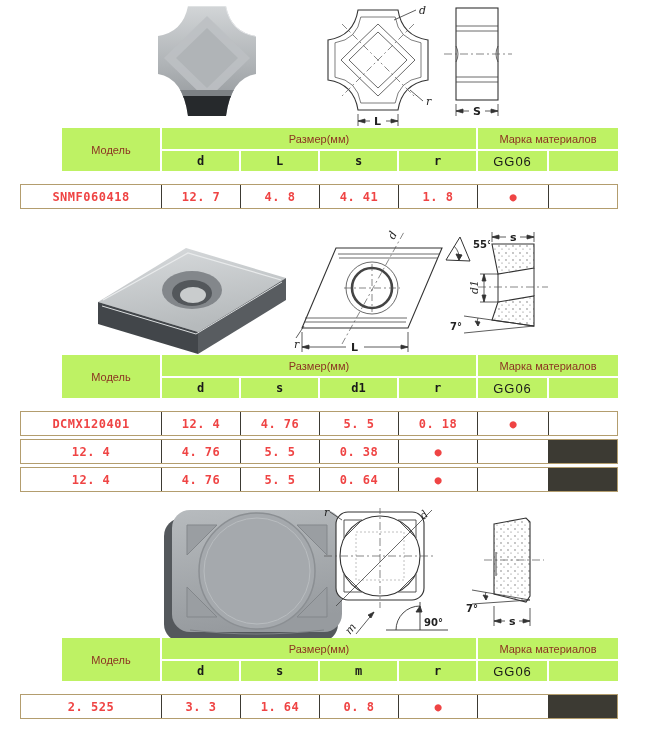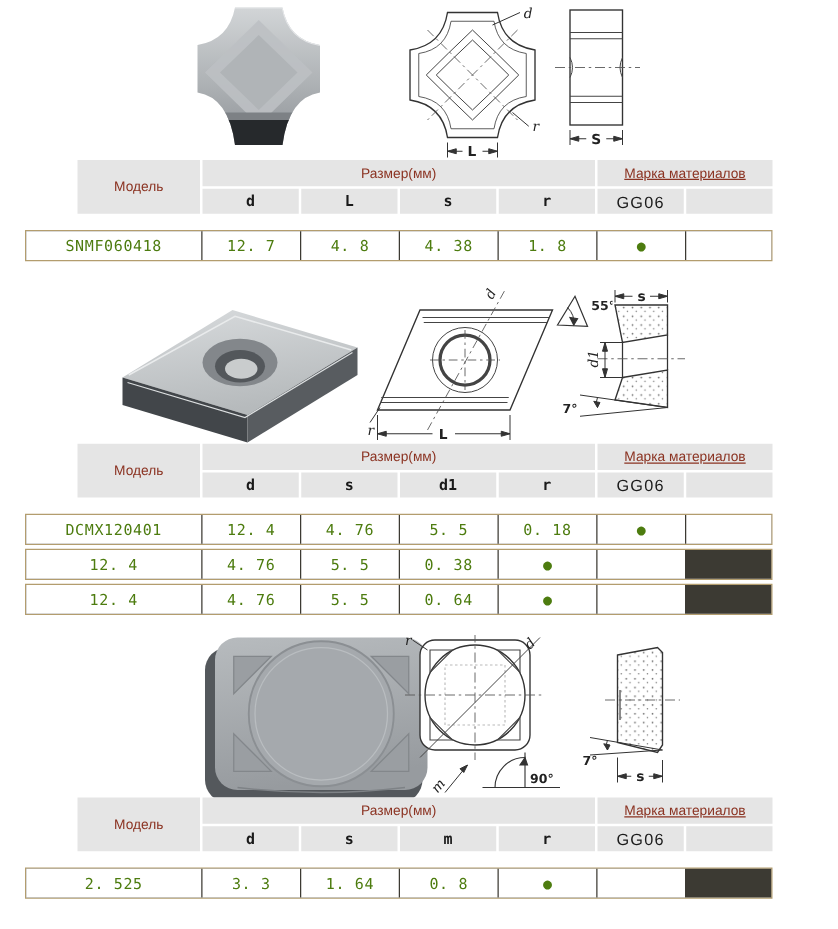--- a/index.html
+++ b/index.html
@@ -5,31 +5,31 @@
   html,body{margin:0;padding:0;background:#ffffff;}
   body{font-family:"Liberation Sans",sans-serif;}
   .page{position:relative;width:670px;height:743px;background:#fff;overflow:hidden;}
   .abs{position:absolute;}
   svg text{font-family:"DejaVu Serif",serif;}
   .dimletter{font-style:italic;font-size:11px;fill:#222;}
   .dimbold{font-style:normal;font-weight:bold;font-family:"DejaVu Sans",sans-serif;font-size:11px;fill:#222;}
   .angletxt{font-style:normal;font-family:"DejaVu Sans",sans-serif;font-size:10px;font-weight:bold;fill:#222;}
   
   .thead{display:grid;grid-template-columns:140px 77px 77px 77px 77px 69px 69px;grid-template-rows:21px 20px;gap:2px;width:598px;background:#fff;}
-  .hc{background:#e5e5e5;display:flex;align-items:center;justify-content:center;}
+  .hc{background:#bef264;display:flex;align-items:center;justify-content:center;}
   .hc.model{grid-column:1;grid-row:1/3;margin-left:42px;}
   .hc.size{grid-column:2/6;grid-row:1;}
-  .hc.brand{grid-column:6/8;grid-row:1;text-decoration:underline;}
+  .hc.brand{grid-column:6/8;grid-row:1;}
   .rus{color:#8B3322;font-size:11px;font-family:"Liberation Sans",sans-serif;}
   .letter{color:#1a1a1a;font-size:12px;font-weight:bold;font-family:"DejaVu Sans Mono",monospace;}
   .grade{color:#1a1a1a;font-size:13px;font-family:"Liberation Sans",sans-serif;letter-spacing:1px;text-align:center;}
   .drow{width:596px;border:1px solid #b39d6e;background:#3c3a33;margin-bottom:3px;}
   .drow-in{display:grid;grid-template-columns:140px 78px 78px 78px 78px 70px 68px;gap:1px;background:#3c3a33;}
   .dc{background:#ffffff;height:23px;display:flex;align-items:center;justify-content:center;
-      font-family:"DejaVu Sans Mono",monospace;font-size:12px;font-weight:normal;color:#4d7c0f;letter-spacing:.5px;}
+      font-family:"DejaVu Sans Mono",monospace;font-size:12px;font-weight:bold;color:#ef4444;letter-spacing:.5px;}
   .dc.dot{font-size:12px;letter-spacing:0;}
 </style>
 </head>
 <body>
 
 <div class="page">
 
   <svg class="abs" style="left:154px;top:2px;" width="106" height="122" viewBox="0 0 106 122">
     <defs>
       <linearGradient id="met1" x1="0" y1="0" x2="0" y2="1">
@@ -115,21 +115,21 @@
     <div class="hc letter">r</div>
     <div class="hc grade">GG06</div>
     <div class="hc"></div>
   </div>
   <div class="abs" style="left:20px;top:184px;">
     <div class="drow">
         <div class="drow-in">
       <div class="dc">SNMF060418</div>
       <div class="dc">12. 7</div>
       <div class="dc">4. 8</div>
-      <div class="dc">4. 38</div>
+      <div class="dc">4. 41</div>
       <div class="dc">1. 8</div>
       <div class="dc dot">●</div>
       <div class="dc"></div>
     </div>
       </div>
   </div>
 
   <svg class="abs" style="left:90px;top:238px;" width="205" height="122" viewBox="0 0 205 122">
     <defs>
       <linearGradient id="met2" x1="0" y1="0" x2="0.3" y2="1">

